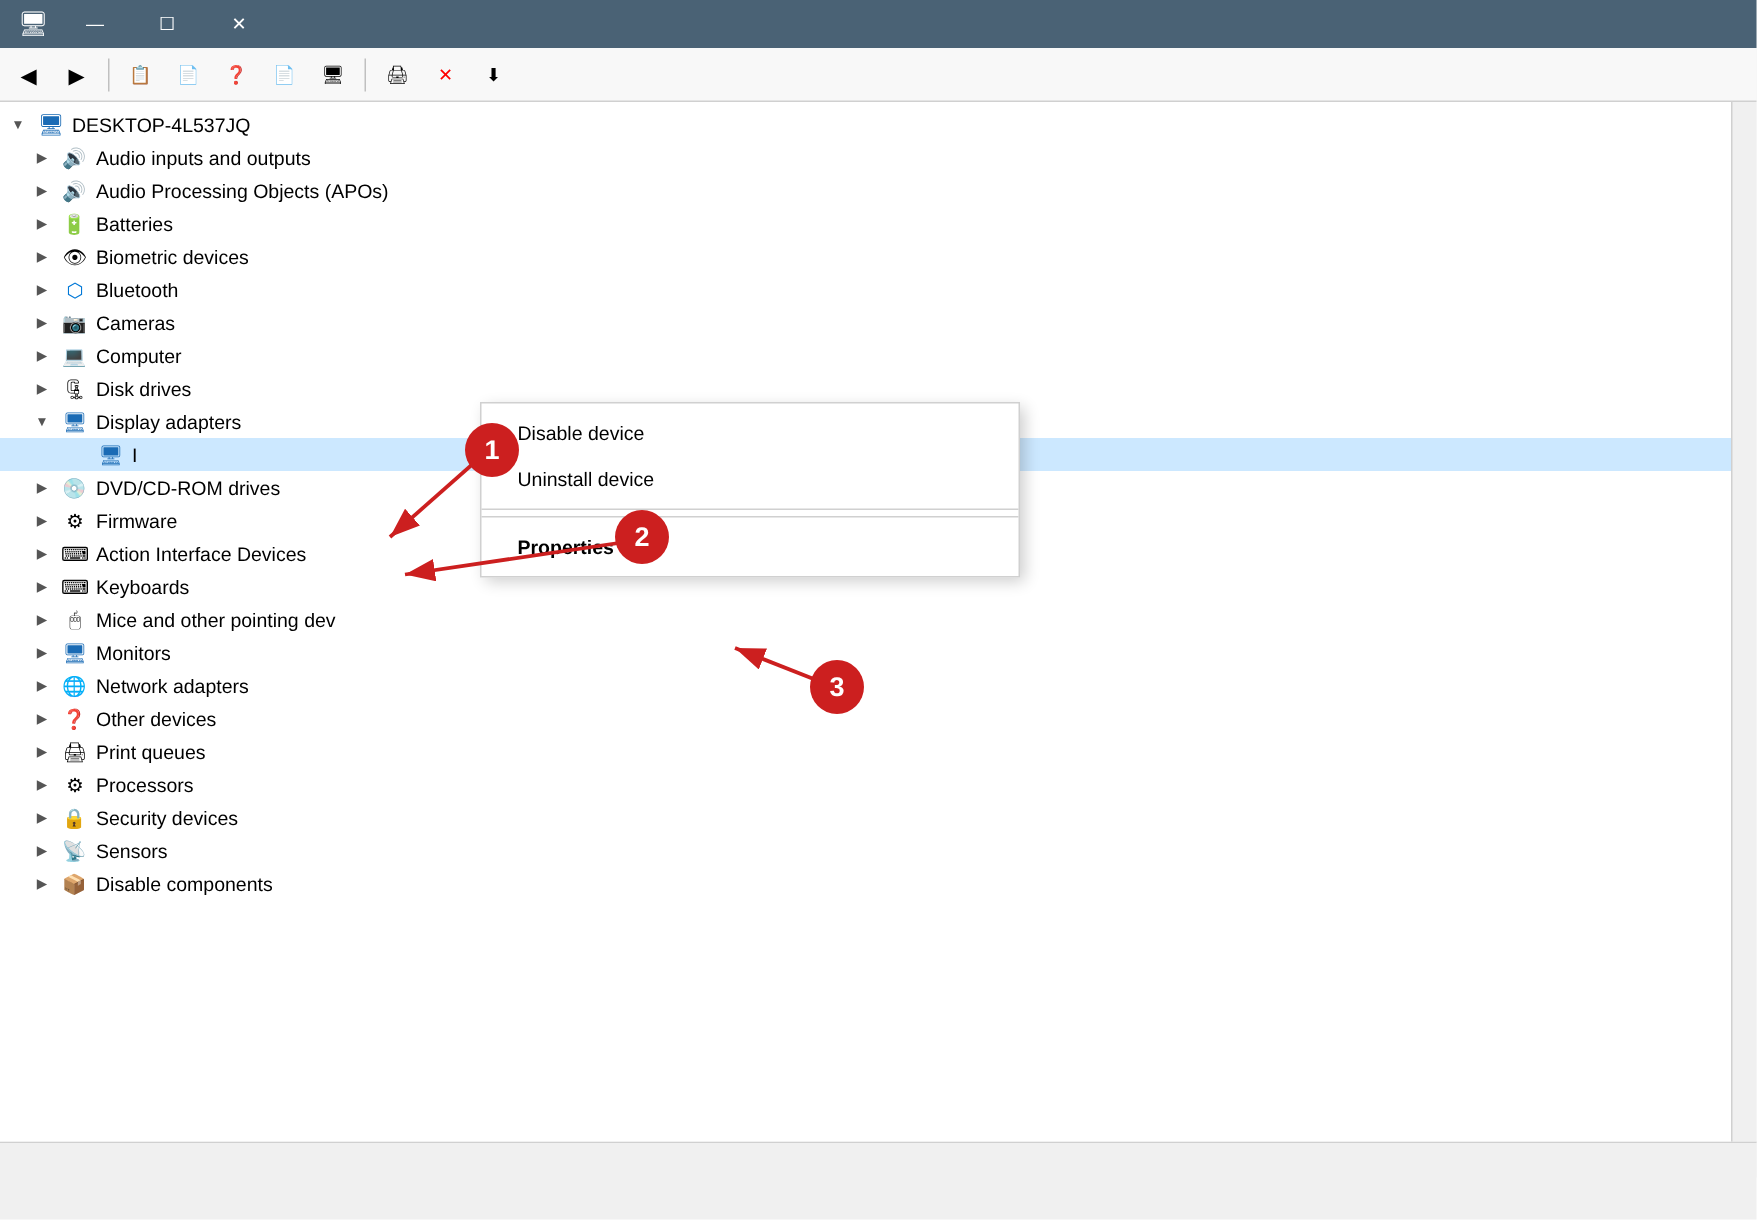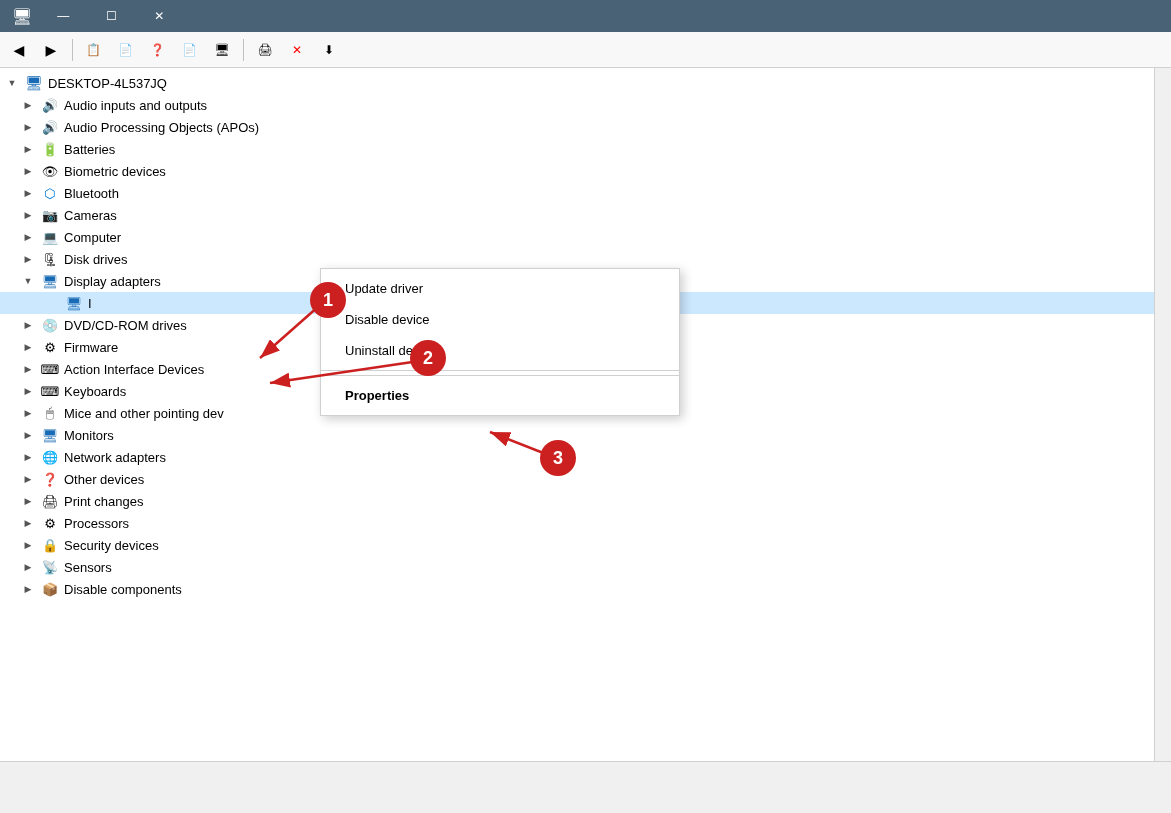--- a/index.html
+++ b/index.html
@@ -312,21 +312,21 @@
 
       <div class="tree-item indent-1">
         <span class="expand-btn">▶</span>
         <span class="item-icon" style="font-size:13px;">❓</span>
         <span class="item-label">Other devices</span>
       </div>
 
       <div class="tree-item indent-1">
         <span class="expand-btn">▶</span>
         <span class="item-icon" style="font-size:13px;">🖨</span>
-        <span class="item-label">Print changes</span>
+        <span class="item-label">Print queues</span>
       </div>
 
       <div class="tree-item indent-1">
         <span class="expand-btn">▶</span>
         <span class="item-icon" style="font-size:13px;">⚙</span>
         <span class="item-label">Processors</span>
       </div>
 
       <div class="tree-item indent-1">
         <span class="expand-btn">▶</span>
@@ -348,21 +348,20 @@
 
     </div>
     <div class="scrollbar-track"></div>
   </div>
 
   <div class="status-bar">
     <span></span>
   </div>
 
   <div class="context-menu">
-    <div class="ctx-item">Update driver</div>
     <div class="ctx-item">Disable device</div>
     <div class="ctx-item">Uninstall device</div>
     <div class="ctx-separator"></div>
     <div class="ctx-separator"></div>
     <div class="ctx-item bold">Properties</div>
   </div>
 
   <div class="annotation" style="top:282px;left:310px;">1</div>
   <div class="annotation" style="top:340px;left:410px;">2</div>
   <div class="annotation" style="top:440px;left:540px;">3</div>

